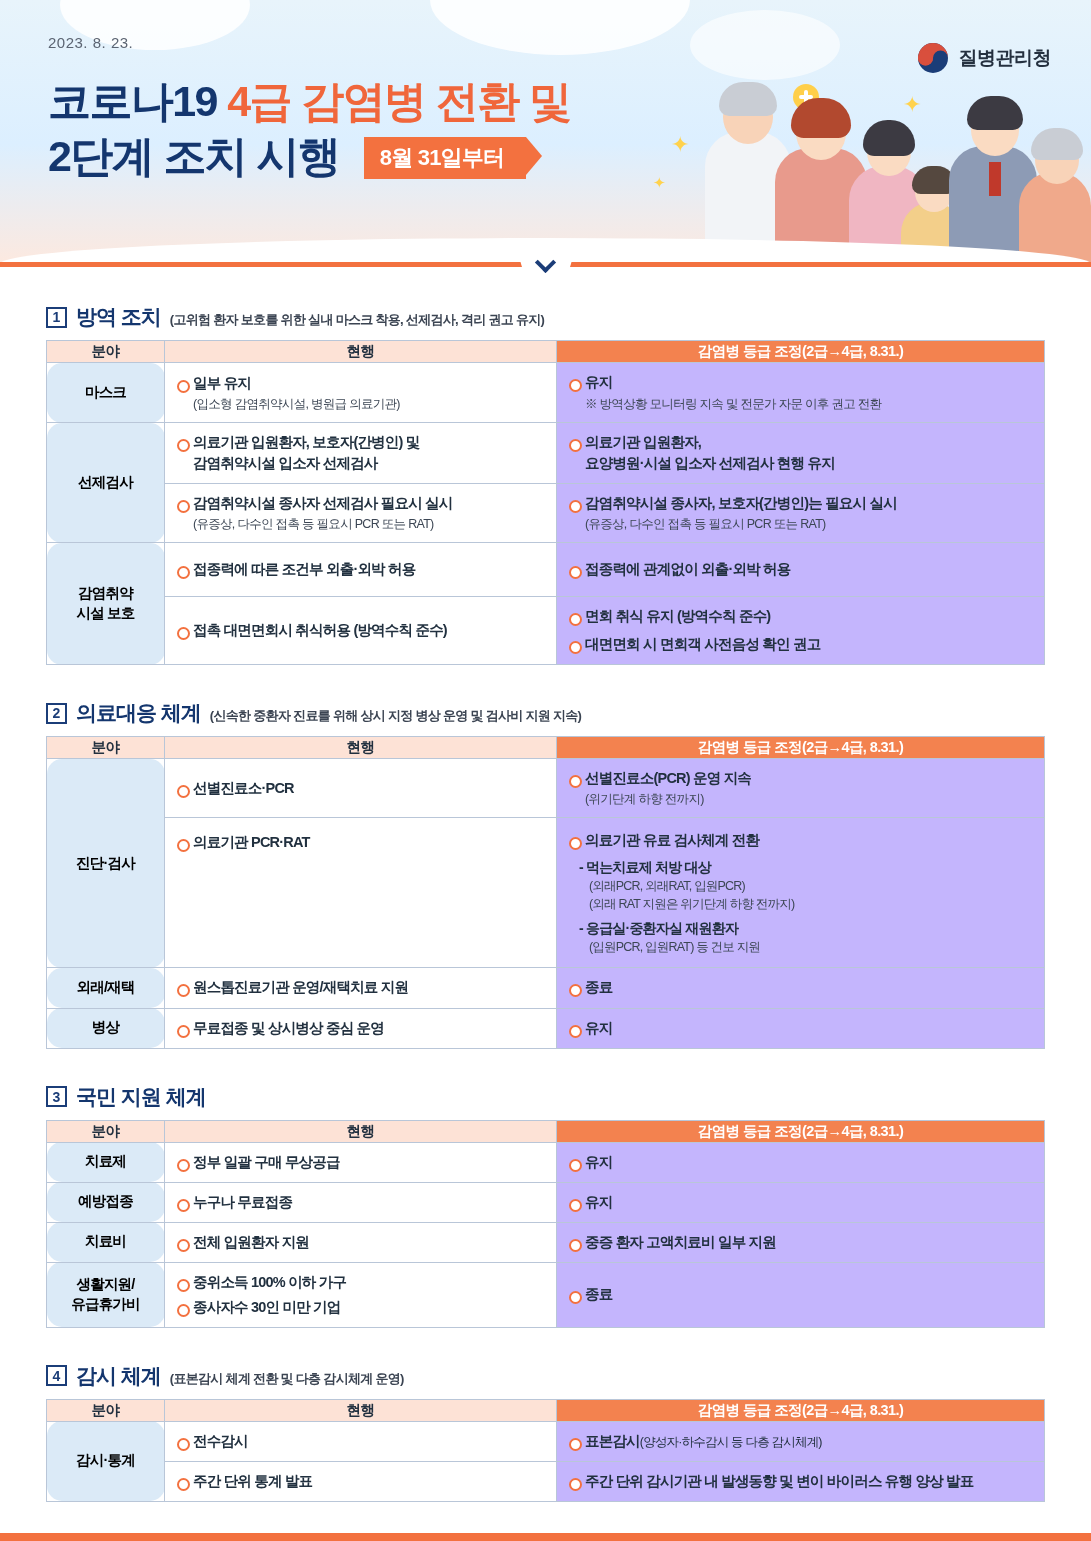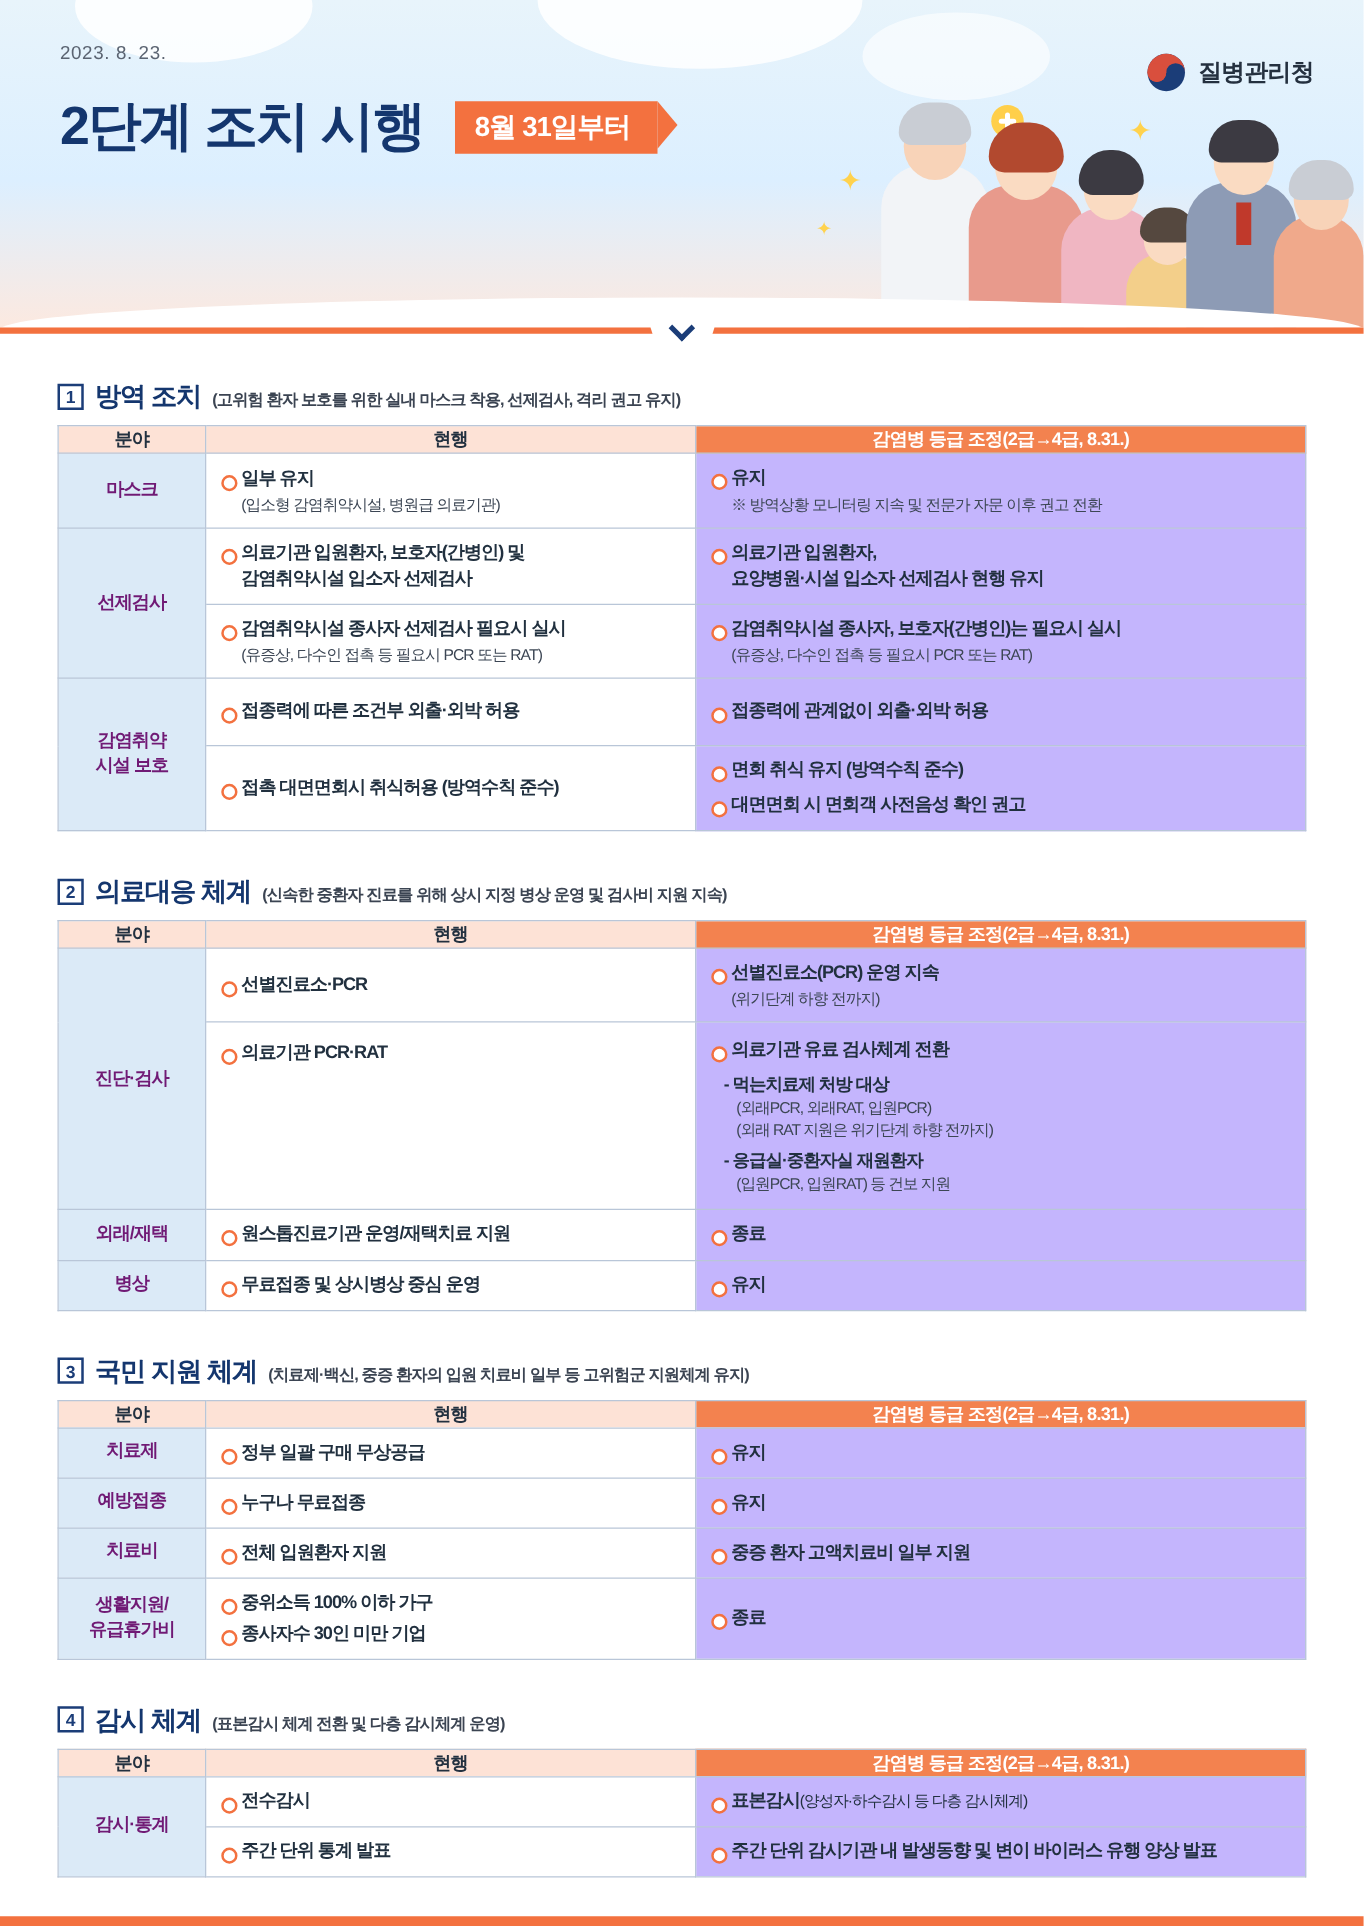--- a/index.html
+++ b/index.html
@@ -182,23 +182,24 @@
     letter-spacing: -.6px;
   }
   th.h-field { background: #fde2d6; color: #22303f; width: 118px; }
   th.h-now   { background: #fde2d6; color: #22303f; margin-top: 24px; }
   th.h-new   { background: #f3824f; color: #ffffff; }
   td.cat {
     background: #dbeaf7;
     text-align: center;
     font-size: 14.5px;
     font-weight: bold;
-    color: #701a75;
+    color: #000000;
     letter-spacing: -.8px;
     line-height: 1.35;
+    border-radius: 15px;
   }
   td.now {
     background: #ffffff;
     padding: 9px 12px;
     font-size: 14.5px;
     letter-spacing: -.8px;
     line-height: 1.45;
     font-weight: bold;
     color: #21303f;
   }
@@ -266,20 +267,24 @@
         <circle cx="17" cy="17" r="15" fill="#1b3d78"></circle>
         <path d="M2 17a15 15 0 0 1 30 0 7.5 7.5 0 0 0-15 0 7.5 7.5 0 0 1-15 0z" fill="#d94f3d"></path>
         <circle cx="9.5" cy="17" r="7.5" fill="#d94f3d"></circle>
       </svg>
     </div>
     <span class="kdca-label">질병관리청</span>
   </div>
 
   <div class="title-wrap">
     <div class="title-line">
+      <span class="navy">코로나19</span>
+      <span class="hl">4급 감염병 전환 및</span>
+    </div>
+    <div class="title-line">
       <span class="navy">2단계 조치 시행</span>
       <span class="badge-from">8월 31일부터</span>
     </div>
   </div>
 
   <div class="people">
     <div class="plus" style="left:140px;top:22px;"></div>
     <div class="plus" style="left:330px;top:58px;"></div>
     <div class="plus" style="left:346px;top:118px;"></div>
     <div class="spark" style="left:18px;top:70px;">✦</div>
@@ -501,21 +506,20 @@
           </td>
         </tr>
       </tbody>
     </table>
   </div>
 
   <div class="section">
     <div class="sec-head">
       <div class="sec-num">3</div>
       <div class="sec-title">국민 지원 체계</div>
-      <div class="sec-sub">(치료제·백신, 중증 환자의 입원 치료비 일부 등 고위험군 지원체계 유지)</div>
     </div>
     <table>
       <colgroup>
           <col style="width:118px">
           <col style="width:392px">
           <col>
         </colgroup>
       <thead>
         <tr>
           <th class="h-field">분야</th>

